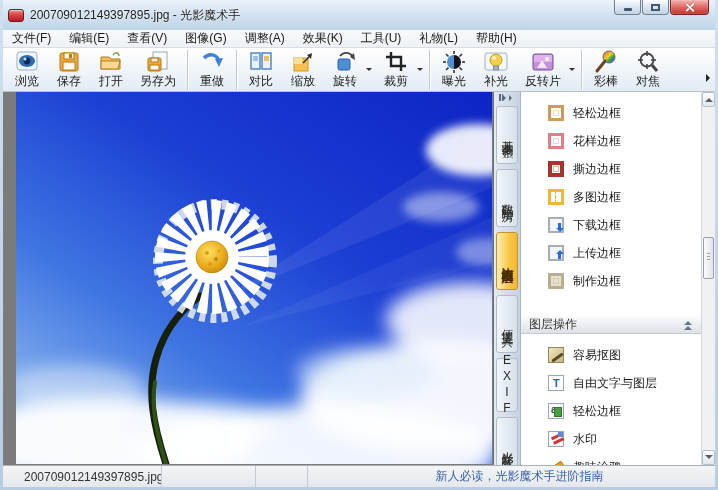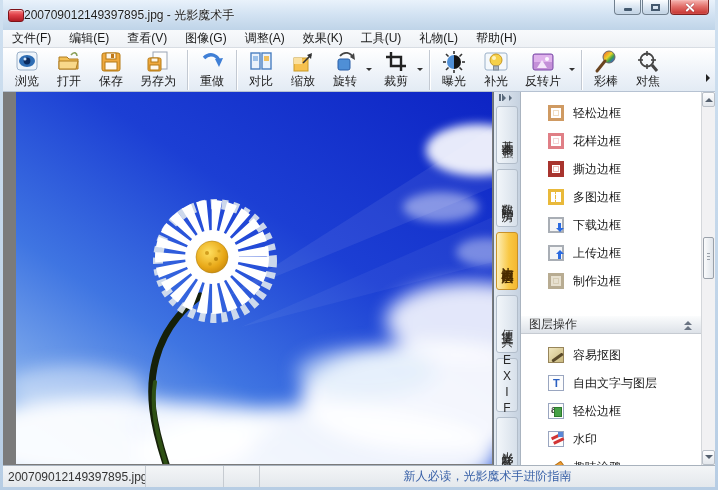--- a/index.html
+++ b/index.html
@@ -3,21 +3,21 @@
 <meta charset="utf-8">
 <style>
   * { margin:0; padding:0; box-sizing:border-box; }
   html,body { width:718px; height:490px; overflow:hidden; }
   body { font-family:"Liberation Sans","DejaVu Sans",sans-serif; font-size:12px; color:#222; background:#b7cde4; }
 
   .win { width:718px; height:490px; display:flex; flex-direction:column;
          background:linear-gradient(#cfe0f0,#b7cde4); padding:0 3px 3px 3px; }
 
   
-  .titlebar { height:34px; position:relative; display:flex; align-items:center; 
+  .titlebar { height:34px; position:relative; display:flex; align-items:center; gap:6px;
               padding-left:5px; background:linear-gradient(#e9f2fb,#d2e2f2 50%,#bfd4e8); }
   .appicon { width:16px; height:13px; border-radius:3px; flex:none;
              background:linear-gradient(#f58a8a,#e04048 45%,#b01c24); border:1px solid #7e1218;
              box-shadow:inset 0 1px 0 rgba(255,255,255,.55); }
   .title-text { font-size:12px; color:#1c1c1c; text-shadow:0 0 2px #fff; white-space:nowrap; }
   .wctrls { position:absolute; right:6px; top:0; display:flex; gap:1px; }
   .wbtn { height:15px; border:1px solid #70808f; border-top:none; border-radius:0 0 4px 4px;
           background:linear-gradient(#fbfdff,#dde8f3 45%,#c0d2e4); display:flex; align-items:center;
           justify-content:center; box-shadow:inset 0 0 1px #fff; cursor:pointer; }
   .wbtn.min,.wbtn.max { width:27px; }
@@ -123,21 +123,21 @@
   .sb-dn i { width:0; height:0; border:4px solid transparent; border-top-color:#55606e; margin-bottom:-3px; }
   .sb-track { flex:1; position:relative; }
   .sb-thumb { position:absolute; left:1px; right:1px; top:130px; height:42px; border:1px solid #9aa1aa;
               border-radius:2px; background:linear-gradient(to right,#fafbfc,#dfe4ea); cursor:pointer; }
   .sb-thumb::after { content:""; position:absolute; left:3px; right:3px; top:18px; height:1px; background:#9aa1aa;
               box-shadow:0 3px 0 #9aa1aa,0 -3px 0 #9aa1aa; }
 
   
   .statusbar { height:24px; background:linear-gradient(#f3f5f7,#e4e8ec); border-top:1px solid #a8b2bd;
                display:flex; align-items:stretch; font-size:12px; color:#333; }
-  .scell { border-right:1px solid #c6cbd1; display:flex; align-items:center; padding:0 5px; white-space:nowrap; overflow:hidden; }
+  .scell { border-right:1px solid #c6cbd1; display:flex; align-items:center; padding:0 5px; white-space:nowrap; overflow:hidden;margin-left:16px; }
   .sc1 { width:143px; } .sc2 { width:88px; } .sc3 { width:78px; } .sc4 { width:36px; }
   .sc5 { flex:1; justify-content:center; border-right:none; }
   .status-link { color:#3a62a8; cursor:pointer; }
 </style>
 </head>
 <body>
 
 <div class="win">
 
   <div class="titlebar">
@@ -173,34 +173,34 @@
       <svg class="ti" width="26" height="24" viewBox="0 0 26 24">
           <rect x="3" y="2" width="20" height="18" rx="3" fill="#eff5fb" stroke="#9ab0c8"></rect>
           <ellipse cx="13" cy="11" rx="8" ry="6" fill="#2e6db4"></ellipse>
           <circle cx="13" cy="11" r="3.4" fill="#0a2a5e"></circle>
           <circle cx="11" cy="9" r="1.5" fill="#cfe4f8"></circle>
         </svg>
       <div class="lbl">浏览</div>
     </div>
     <div class="tbtn w2">
       <svg class="ti" width="26" height="24" viewBox="0 0 26 24">
-          <path d="M3 7 h8 l2 2 h9 v10 h-19 z" fill="#f2c057" stroke="#b07d20"></path>
-          <path d="M3 11 h19 l-2 8 h-17 z" fill="#f8d88a" stroke="#b07d20"></path>
-          <path d="M15 5 c3 -4 6 -2 6 1" fill="none" stroke="#8aa05a" stroke-width="1.6"></path>
-        </svg>
-      <div class="lbl">打开</div>
-    </div>
-    <div class="tbtn w2">
-      <svg class="ti" width="26" height="24" viewBox="0 0 26 24">
           <rect x="4" y="3" width="18" height="18" rx="2" fill="#efa93e" stroke="#b57a14"></rect>
           <rect x="8" y="3" width="10" height="6" fill="#fdf6e8" stroke="#b57a14"></rect>
           <rect x="13" y="4" width="3" height="4" fill="#c07818"></rect>
           <rect x="7" y="12" width="12" height="8" fill="#fffaf0" stroke="#b57a14"></rect>
         </svg>
       <div class="lbl">保存</div>
+    </div>
+    <div class="tbtn w2">
+      <svg class="ti" width="26" height="24" viewBox="0 0 26 24">
+          <path d="M3 7 h8 l2 2 h9 v10 h-19 z" fill="#f2c057" stroke="#b07d20"></path>
+          <path d="M3 11 h19 l-2 8 h-17 z" fill="#f8d88a" stroke="#b07d20"></path>
+          <path d="M15 5 c3 -4 6 -2 6 1" fill="none" stroke="#8aa05a" stroke-width="1.6"></path>
+        </svg>
+      <div class="lbl">打开</div>
     </div>
     <div class="tbtn w3">
       <svg class="ti" width="26" height="24" viewBox="0 0 26 24">
           <rect x="8" y="2" width="14" height="17" fill="#fdfdfd" stroke="#9aa4b4"></rect>
           <rect x="3" y="8" width="13" height="13" rx="1.5" fill="#efa93e" stroke="#b57a14"></rect>
           <rect x="6" y="8" width="7" height="4" fill="#fdf6e8" stroke="#b57a14"></rect>
           <rect x="5" y="15" width="9" height="5" fill="#fffaf0" stroke="#b57a14"></rect>
         </svg>
       <div class="lbl">另存为</div>
     </div>

